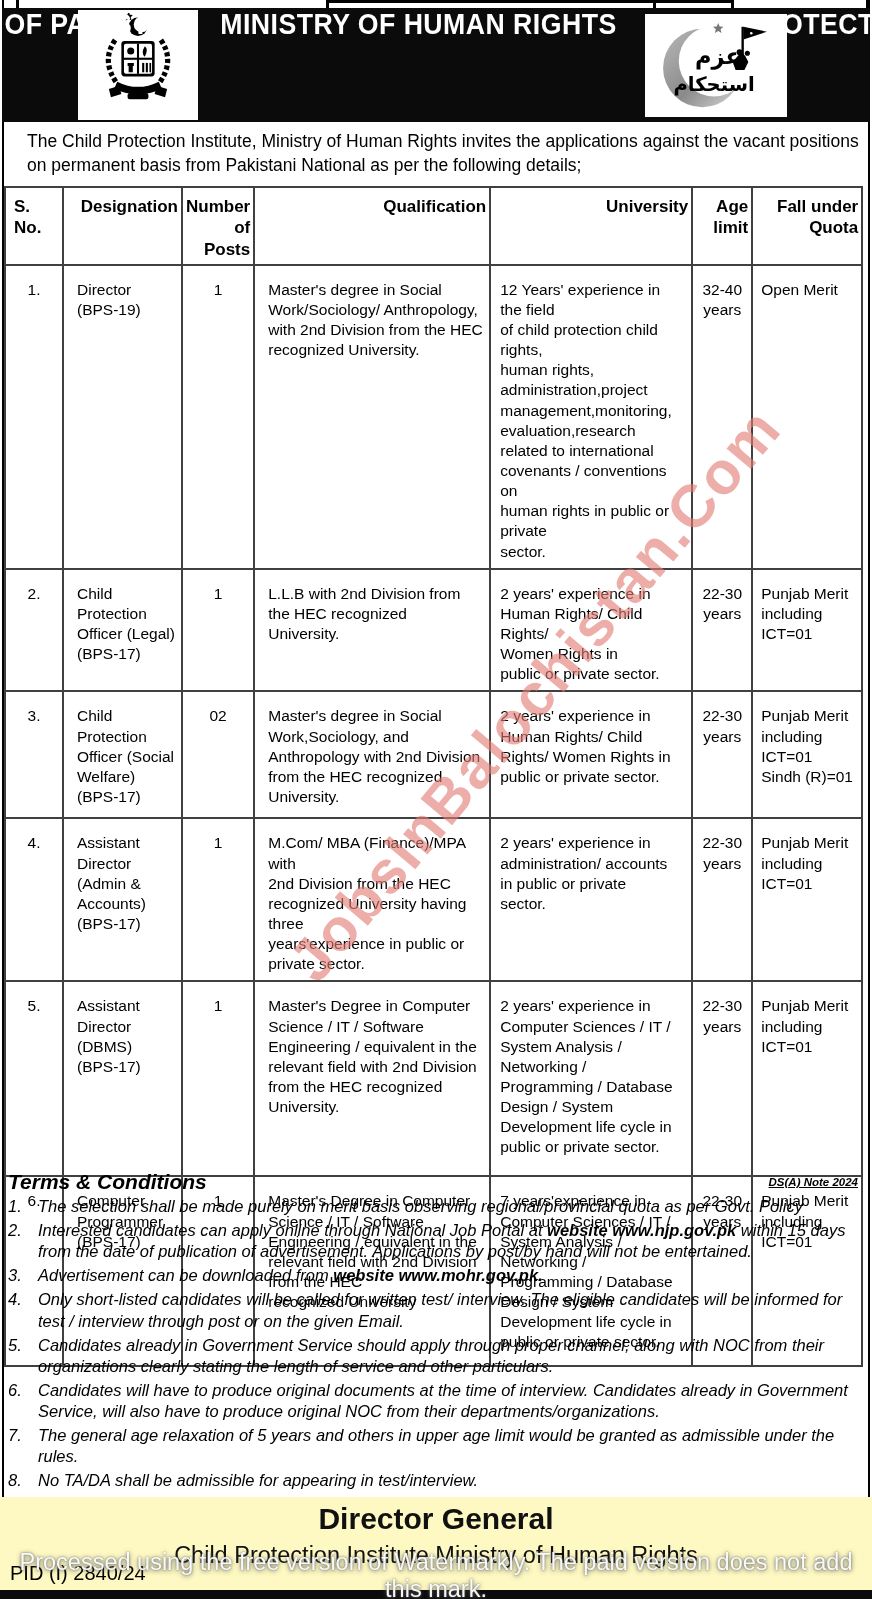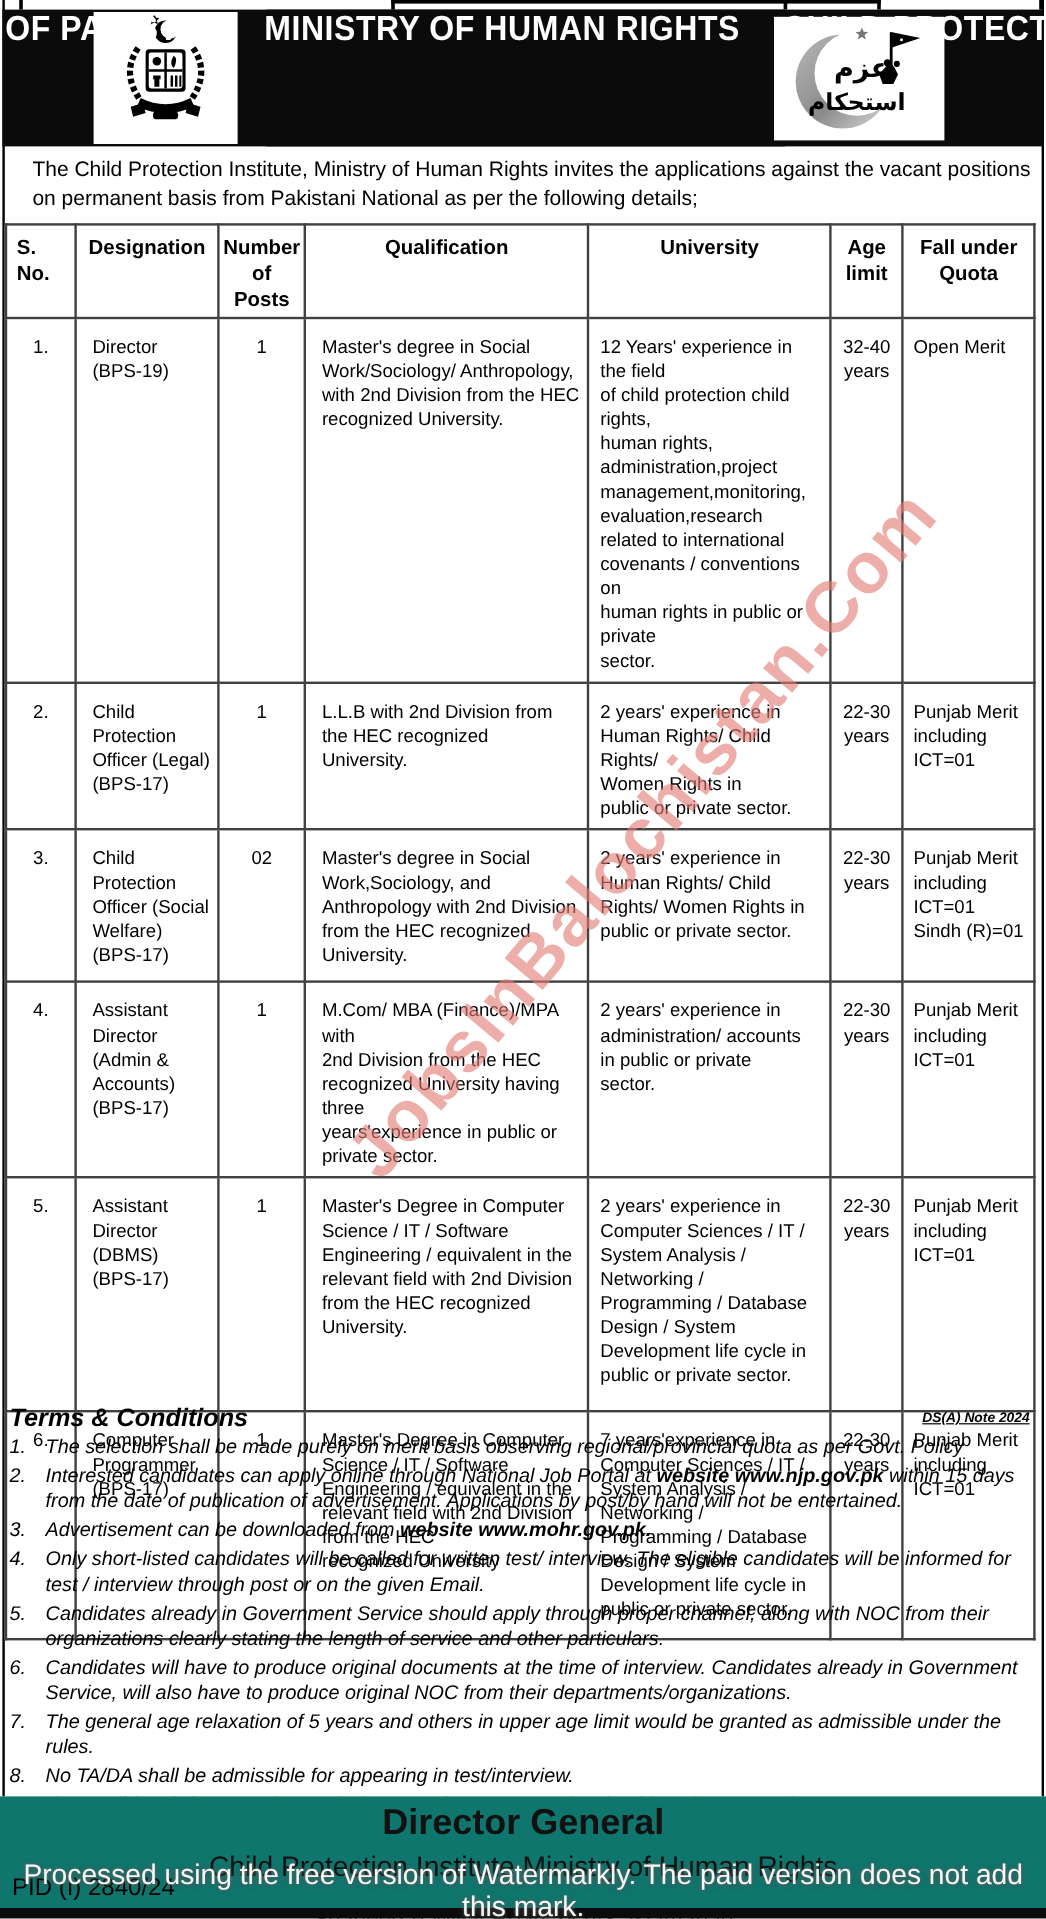--- a/index.html
+++ b/index.html
@@ -21,42 +21,42 @@
     display:flex;justify-content:center;text-align:center;}
   .title-line{color:#fff;font-weight:bold;font-size:29px;line-height:1.15;
     transform:scaleX(0.92);transform-origin:center;letter-spacing:.5px;white-space:nowrap;}
   .logo-panel{position:absolute;left:643px;top:6px;width:142px;height:103px;background:#fff;
     display:flex;align-items:center;justify-content:center;}
   
   .intro-text{position:absolute;top:129px;left:10px;width:848px;font-size:17.5px;line-height:1.38;margin-left:17px;}
   
   .job-table{position:absolute;top:186px;left:4px;border-collapse:collapse;table-layout:fixed;background:#fff;}
   .job-table th,.job-table td{border:2px solid #404040;vertical-align:top;white-space:pre-line;}
-  .job-table th{font-size:17px;font-weight:bold;padding:8px 3px 4px 3px;text-align:center;line-height:1.25;}
+  .job-table th{font-size:17px;font-weight:bold;padding:8px 3px 4px 3px;text-align:right;line-height:1.25;}
   .job-table thead tr{height:57px;}
   .job-table td{font-size:15.5px;line-height:1.3;padding:14px 6px 6px 6px;}
   .col-sno{text-align:center;}
   .col-designation{padding-left:13px !important;}
   .col-posts{text-align:center;}
   .col-qualification{padding-left:13px !important;}
   .col-experience{padding-left:9px !important;border-radius:30px;}
   .col-age{text-align:center;padding-left:2px !important;padding-right:2px !important;}
   .col-quota{padding-left:8px !important;}
   th.h-sno{text-align:left;padding-left:8px;}
   
   .terms{position:absolute;top:1170px;left:8px;width:856px;font-style:italic;}
   .terms-head{position:relative;height:26px;}
   .terms-title{font-size:21px;font-weight:bold;}
   .terms-note{position:absolute;right:6px;top:6px;font-size:11.5px;font-weight:bold;text-decoration:underline;margin-left:25px;}
   .term-item{display:flex;font-size:16.5px;line-height:1.28;margin-bottom:3px;}
   .term-num{width:30px;flex:none;}
   .term-text{flex:1;padding-right:2px;}
   .term-text b{font-weight:bold;}
   
-  .footer{position:absolute;top:1497px;left:0;width:872px;height:93px;background:#0f766e;text-align:center;color:#111;}
+  .footer{position:absolute;top:1497px;left:0;width:872px;height:93px;background:#fef9c3;text-align:center;color:#111;}
   .footer-sig{font-size:30px;font-weight:bold;padding-top:5px;}
   .footer-org{font-size:23.5px;margin-top:6px;}
   .footer-addr{font-size:19px;margin-top:20px;}
   .footer-pid{position:absolute;left:10px;bottom:5px;font-size:20px;color:#000;}
   .bottom-bar{position:absolute;top:1590px;left:0;width:872px;height:9px;background:#0b0b0b;}
   
   .wm-diagonal{position:absolute;left:150px;top:660px;width:770px;text-align:center;
     transform:rotate(-50deg);transform-origin:center;font-size:60px;font-weight:bold;
     color:rgba(226,125,117,0.62);white-space:nowrap;pointer-events:none;z-index:5;letter-spacing:2px;}
   .wm-bottom{position:absolute;top:1549px;left:0;width:872px;text-align:center;font-size:23.5px;

